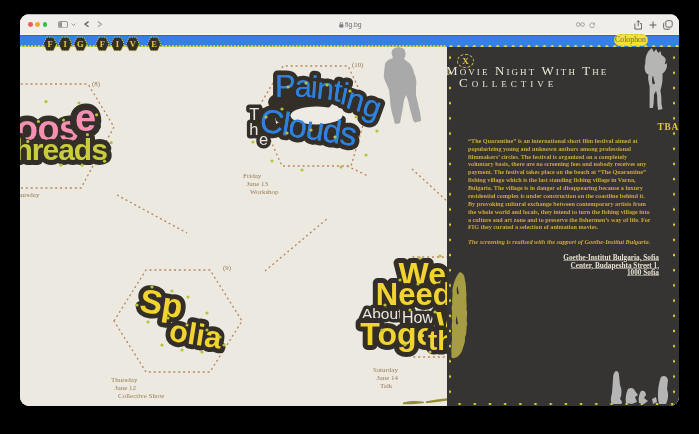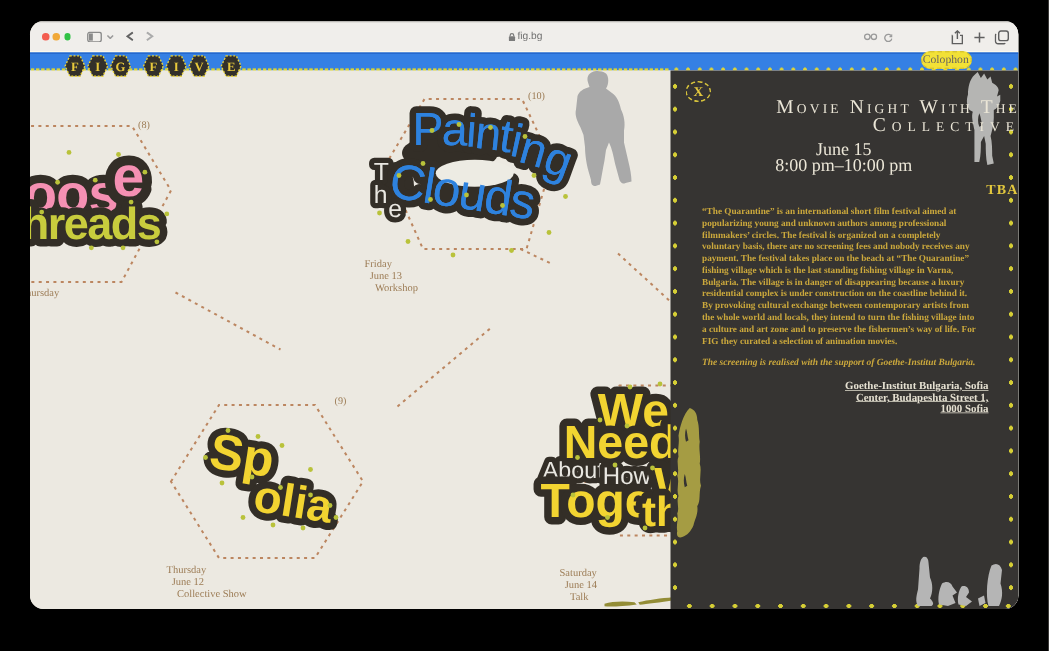--- a/index.html
+++ b/index.html
@@ -108,21 +108,21 @@
   <div class="abs" style="left:332px;top:46.5px;font-family:'Liberation Serif',serif;font-size:6.8px;color:#9c7c55;">(10)</div>
 
   <div class="abs" style="left:203px;top:249.5px;font-family:'Liberation Serif',serif;font-size:6.8px;color:#9c7c55;">(9)</div>
 
   <div class="abs" style="left:-7px;top:177px;font-family:'Liberation Serif',serif;font-size:7px;color:#9c7c55;">Thursday</div>
 
   <div class="abs" style="left:223px;top:158px;font-family:Liberation Serif, serif;font-size:7px;color:#9c7c55;line-height:8px;">Friday<br>&nbsp;&nbsp;June 13<br>&nbsp;&nbsp;&nbsp;&nbsp;Workshop</div>
 
   <div class="abs" style="left:91px;top:361.5px;font-family:'Liberation Serif',serif;font-size:7px;color:#9c7c55;line-height:8px;">Thursday<br>&nbsp;&nbsp;June 12<br>&nbsp;&nbsp;&nbsp;&nbsp;Collective Show</div>
 
-  <div class="abs" style="left:353px;top:352px;font-family:'Liberation Serif',serif;font-size:7px;color:#9c7c55;line-height:8px;margin-top:12px;">Saturday<br>&nbsp;&nbsp;June 14<br>&nbsp;&nbsp;&nbsp;&nbsp;Talk</div>
+  <div class="abs" style="left:353px;top:352px;font-family:'Liberation Serif',serif;font-size:7px;color:#9c7c55;line-height:8px;">Saturday<br>&nbsp;&nbsp;June 14<br>&nbsp;&nbsp;&nbsp;&nbsp;Talk</div>
 
   <svg class="abs" style="left:363px;top:33px;" width="42" height="78" viewBox="0 0 42 78">
     <path fill="#a9a9a9" d="M12 1 C9 2 8 5 9 8 L10 11 C6 12 3 14 2 17 L1 26 C0 30 2 34 4 38 L6 43 L7 51 C7 56 8 62 9 66 L11 73 C11 76 12 77 14 77 L17 76 C18 71 19 65 20 60 L21 53 L23 48 C25 52 26 57 27 62 L30 73 C31 75 32 76 34 75 L38 74 C38 70 37 65 36 61 L33 48 L33 40 C34 35 33 30 31 26 C30 21 28 17 25 15 L21 12 C23 9 23 4 21 2 C18 0 14 0 12 1 Z M14 21 C13 26 13 32 14 37 L16 36 C15 31 15 26 15 22 Z M20 30 C19 34 19 39 20 43 L22 42 C21 38 21 33 21 31 Z"></path>
   </svg>
 
   <svg class="abs" style="left:-25px;top:86px;" width="165" height="92" viewBox="0 0 165 92">
     <g font-family="Liberation Sans, sans-serif" font-weight="bold" stroke="#332e27" stroke-linejoin="round" stroke-linecap="round" paint-order="stroke">
       <text x="21" y="41.2" font-size="36" letter-spacing="-0.5" stroke-width="11" fill="#f590b3">oos</text>
       <text x="80" y="30.8" font-size="38" stroke-width="13" fill="#f590b3">e</text>
       <text x="19.5" y="59.5" font-size="30" letter-spacing="-1" stroke-width="10" fill="#c8cc3d">hreads</text>
@@ -246,23 +246,22 @@
   <div class="abs" style="left:427.5px;top:36px;width:4px;height:354px;background-image:radial-gradient(circle,#d6cf35 1.35px,rgba(0,0,0,0) 1.55px);background-size:4px 15.2px;"></div>
   <div class="abs" style="left:651.5px;top:36px;width:4px;height:354px;background-image:radial-gradient(circle,#d6cf35 1.35px,rgba(0,0,0,0) 1.55px);background-size:4px 15.2px;"></div>
   <div class="abs" style="left:432px;top:388px;width:225px;height:4px;background-image:radial-gradient(circle,#d6cf35 1.35px,rgba(0,0,0,0) 1.55px);background-size:15.2px 4px;"></div>
 
   <div class="abs" style="left:437px;top:40px;width:17px;height:14px;border:1px dashed #d6c23c;border-radius:50%;color:#e3c83e;font-family:'Liberation Serif',serif;font-size:9px;font-weight:bold;text-align:center;line-height:13px;">X</div>
 
   <svg class="abs" style="left:621px;top:34px;" width="28" height="63" viewBox="0 0 26 62" preserveAspectRatio="none">
     <path fill="#b5b5b3" d="M8 2 L10 0 L12 4 L14 1 L16 5 L18 3 L19 7 C21 8 23 10 23 12 L22 16 L24 15 L24 19 C23 22 22 24 20 25 L20 30 C20 34 19 38 18 42 C19 46 19 51 19 55 L20 60 L16 61 C15 56 15 51 15 47 L14 42 L12 46 C12 50 12 55 11 59 L8 59 C8 54 8 49 8 45 L8 38 C7 33 6 29 7 26 L5 25 C3 22 3 18 4 15 C4 10 5 5 8 2 Z M11 27 C10 30 10 33 11 36 L13 35 C12 32 12 29 11 27 Z"></path>
   </svg>
 
-  <div class="abs" style="left:426px;top:50.5px;width:234px;text-align:right;font-family:'Liberation Serif',serif;font-variant:small-caps;font-size:13px;letter-spacing:2.1px;color:#ebe6d7;line-height:12.2px;">Movie Night With The<br><span style="letter-spacing:4px;margin-left:13px;">Collective</span></div>
-
-  <div class="abs" style="left:426px;top:79.5px;width:233px;text-align:center;font-family:'Liberation Serif',serif;font-size:12px;color:#ebe6d7;line-height:11.6px;">June 15<br>8:00 pm–10:00 pm</div>
+  <div class="abs" style="left:426px;top:50.5px;width:234px;text-align:left;font-family:'Liberation Serif',serif;font-variant:small-caps;font-size:13px;letter-spacing:2.1px;color:#ebe6d7;line-height:12.2px;">Movie Night With The<br><span style="letter-spacing:4px;margin-left:13px;">Collective</span></div>
+
 
   <div class="abs" style="left:426px;top:108px;width:233px;text-align:right;font-family:'Liberation Serif',serif;font-size:9.3px;letter-spacing:0.8px;color:#e3c83e;font-weight:bold;">TBA</div>
 
   <div class="abs" style="left:447.5px;top:123px;width:372px;transform:scale(0.5);transform-origin:0 0;font-family:'Liberation Serif',serif;font-size:12.3px;font-weight:bold;line-height:15.75px;color:#cba83c;white-space:nowrap;">“The Quarantine” is an international short film festival aimed at<br>popularizing young and unknown authors among professional<br>filmmakers’ circles. The festival is organized on a completely<br>voluntary basis, there are no screening fees and nobody receives any<br>payment. The festival takes place on the beach at “The Quarantine”<br>fishing village which is the last standing fishing village in Varna,<br>Bulgaria. The village is in danger of disappearing because a luxury<br>residential complex is under construction on the coastline behind it.<br>By provoking cultural exchange between contemporary artists from<br>the whole world and locals, they intend to turn the fishing village into<br>a culture and art zone and to preserve the fishermen’s way of life. For<br>FIG they curated a selection of animation movies.</div>
 
   <div class="abs" style="left:447.5px;top:224px;width:380px;transform:scale(0.5);transform-origin:0 0;font-family:'Liberation Serif',serif;font-size:12.6px;font-style:italic;font-weight:bold;color:#cba83c;white-space:nowrap;">The screening is realised with the support of Goethe-Institut Bulgaria.</div>
 
   <div class="abs" style="left:447.5px;top:240px;width:382px;transform:scale(0.5);transform-origin:0 0;text-align:right;font-family:'Liberation Serif',serif;font-size:14.5px;font-weight:bold;line-height:15.2px;color:#e5e0d1;text-decoration:underline;">Goethe-Institut Bulgaria, Sofia<br>Center, Budapeshta Street 1,<br>1000 Sofia</div>
 
   <svg class="abs" style="left:588px;top:357px;" width="62" height="34" viewBox="0 0 62 34">

